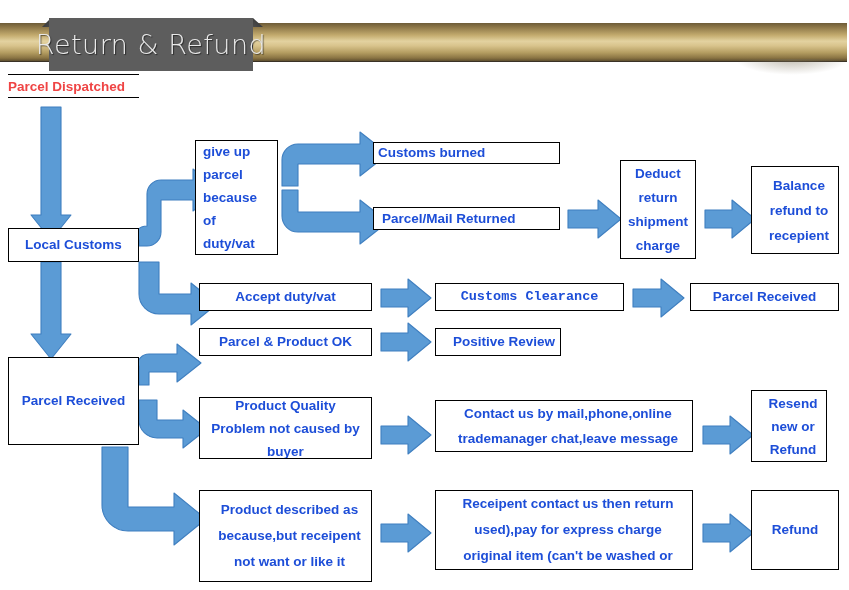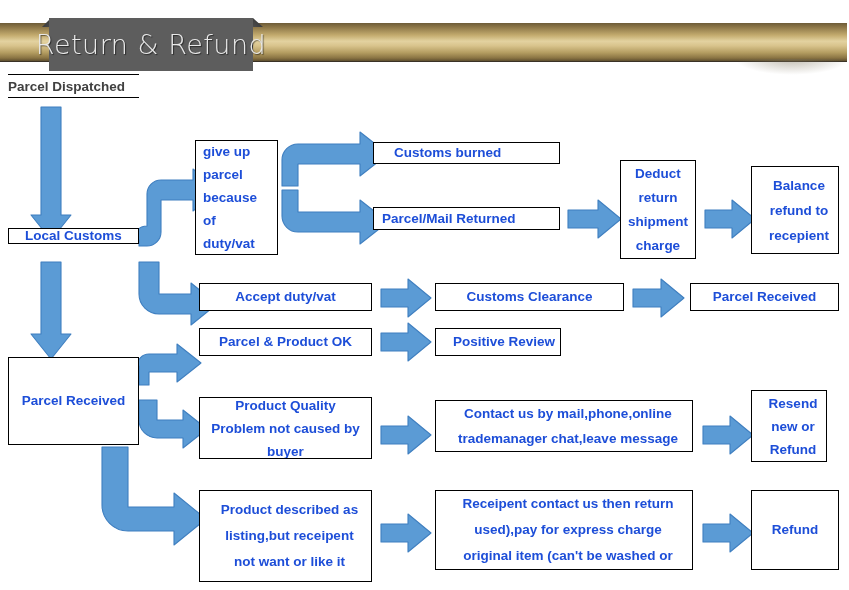--- a/index.html
+++ b/index.html
@@ -40,21 +40,21 @@
        flex-direction:column;padding-left:8px;}
   .box.leftmid{align-items:flex-start;justify-content:center;text-align:left;
        flex-direction:column;padding-left:7px;}
   .box.clip{overflow:hidden;}
 
   
   #hdr-parcel-dispatched{position:absolute;left:8px;top:74px;width:131px;height:24px;
      border-top:1.5px solid #000;border-bottom:1.5px solid #000;
      box-sizing:border-box;font-weight:bold;font-size:13.5px;
      display:flex;align-items:center;justify-content:flex-start;
-     color:#404040;background:#fff;text-align:right;}
+     color:#ef4444;background:#fff;text-align:right;}
 
   
   #arrows{position:absolute;left:0;top:0;width:849px;height:590px;
      pointer-events:none;}
   .arw{fill:#5b9bd5;stroke:#3f7fc0;stroke-width:1.1;stroke-linejoin:round;}
 </style>
 </head>
 <body>
 
 <div id="banner-wrap">
@@ -100,51 +100,51 @@
 
   <path class="arw" d="M703,426 h27 v-10 l23,19 l-23,19 v-10 h-27 z"></path>
 
   <path class="arw" d="M381,524 h27 v-10 l23,19 l-23,19 v-10 h-27 z"></path>
 
   <path class="arw" d="M703,524 h27 v-10 l23,19 l-23,19 v-10 h-27 z"></path>
 </svg>
 
 <div id="hdr-parcel-dispatched">Parcel Dispatched</div>
 
-<div class="box center" style="left:8px;top:228px;width:131px;height:16px;">Local Customs</div>
+<div class="box center" style="left:8px;top:228px;width:131px;height:34px;">Local Customs</div>
 
 <div class="box center" style="left:8px;top:357px;width:131px;height:88px;">Parcel Received</div>
 
 <div class="box leftmid" style="left:195px;top:140px;width:83px;height:115px;line-height:23px;">
   <span>give up</span>
   <span>parcel</span>
   <span>because</span>
   <span>of</span>
   <span>duty/vat</span>
 </div>
 
-<div class="box" style="left:373px;top:142px;width:187px;height:22px;align-items:center;padding-left:20px;">Customs burned</div>
+<div class="box" style="left:373px;top:142px;width:187px;height:22px;align-items:center;padding-left:4px;">Customs burned</div>
 
 <div class="box" style="left:373px;top:207px;width:187px;height:23px;align-items:center;padding-left:8px;text-align:right;">Parcel/Mail Returned</div>
 
 <div class="box centercol" style="left:620px;top:160px;width:76px;height:99px;line-height:24px;">
   <span>Deduct</span>
   <span>return</span>
   <span>shipment</span>
   <span>charge</span>
 </div>
 
 <div class="box leftcol" style="left:751px;top:166px;width:88px;height:88px;line-height:25px;">
   <span>Balance</span>
   <span>refund to</span>
   <span>recepient</span>
 </div>
 
 <div class="box center" style="left:199px;top:283px;width:173px;height:28px;">Accept duty/vat</div>
-<div class="box center" style="left:435px;top:283px;width:189px;height:28px;">Customs Clearance</div>
+<div class="box center" style="left:435px;top:283px;width:189px;height:28px;font-family:Liberation Mono, monospace;">Customs Clearance</div>
 <div class="box center" style="left:690px;top:283px;width:149px;height:28px;">Parcel Received</div>
 
 <div class="box center" style="left:199px;top:328px;width:173px;height:28px;">Parcel &amp; Product OK</div>
 <div class="box center" style="left:435px;top:328px;width:126px;height:28px;padding-left:12px;">Positive Review</div>
 
 <div class="box centercol clip" style="left:199px;top:397px;width:173px;height:62px;line-height:23px;">
   <span>Product Quality</span>
   <span>Problem not caused by</span>
   <span>buyer</span>
 </div>
@@ -153,21 +153,21 @@
   <span>trademanager chat,leave message</span>
 </div>
 <div class="box leftcol" style="left:751px;top:390px;width:76px;height:72px;line-height:23px;">
   <span>Resend</span>
   <span>new or</span>
   <span>Refund</span>
 </div>
 
 <div class="box leftcol" style="left:199px;top:490px;width:173px;height:92px;line-height:26px;">
   <span>Product described as</span>
-  <span>listing,but receipent</span>
+  <span>because,but receipent</span>
   <span>not want or like it</span>
 </div>
 <div class="box leftcol" style="left:435px;top:490px;width:258px;height:80px;line-height:26px;">
   <span>Receipent contact us then return</span>
   <span>used),pay for express charge</span>
   <span>original item (can't be washed or</span>
 </div>
 <div class="box center" style="left:751px;top:490px;width:88px;height:80px;">Refund</div>
 
 </body></html>

